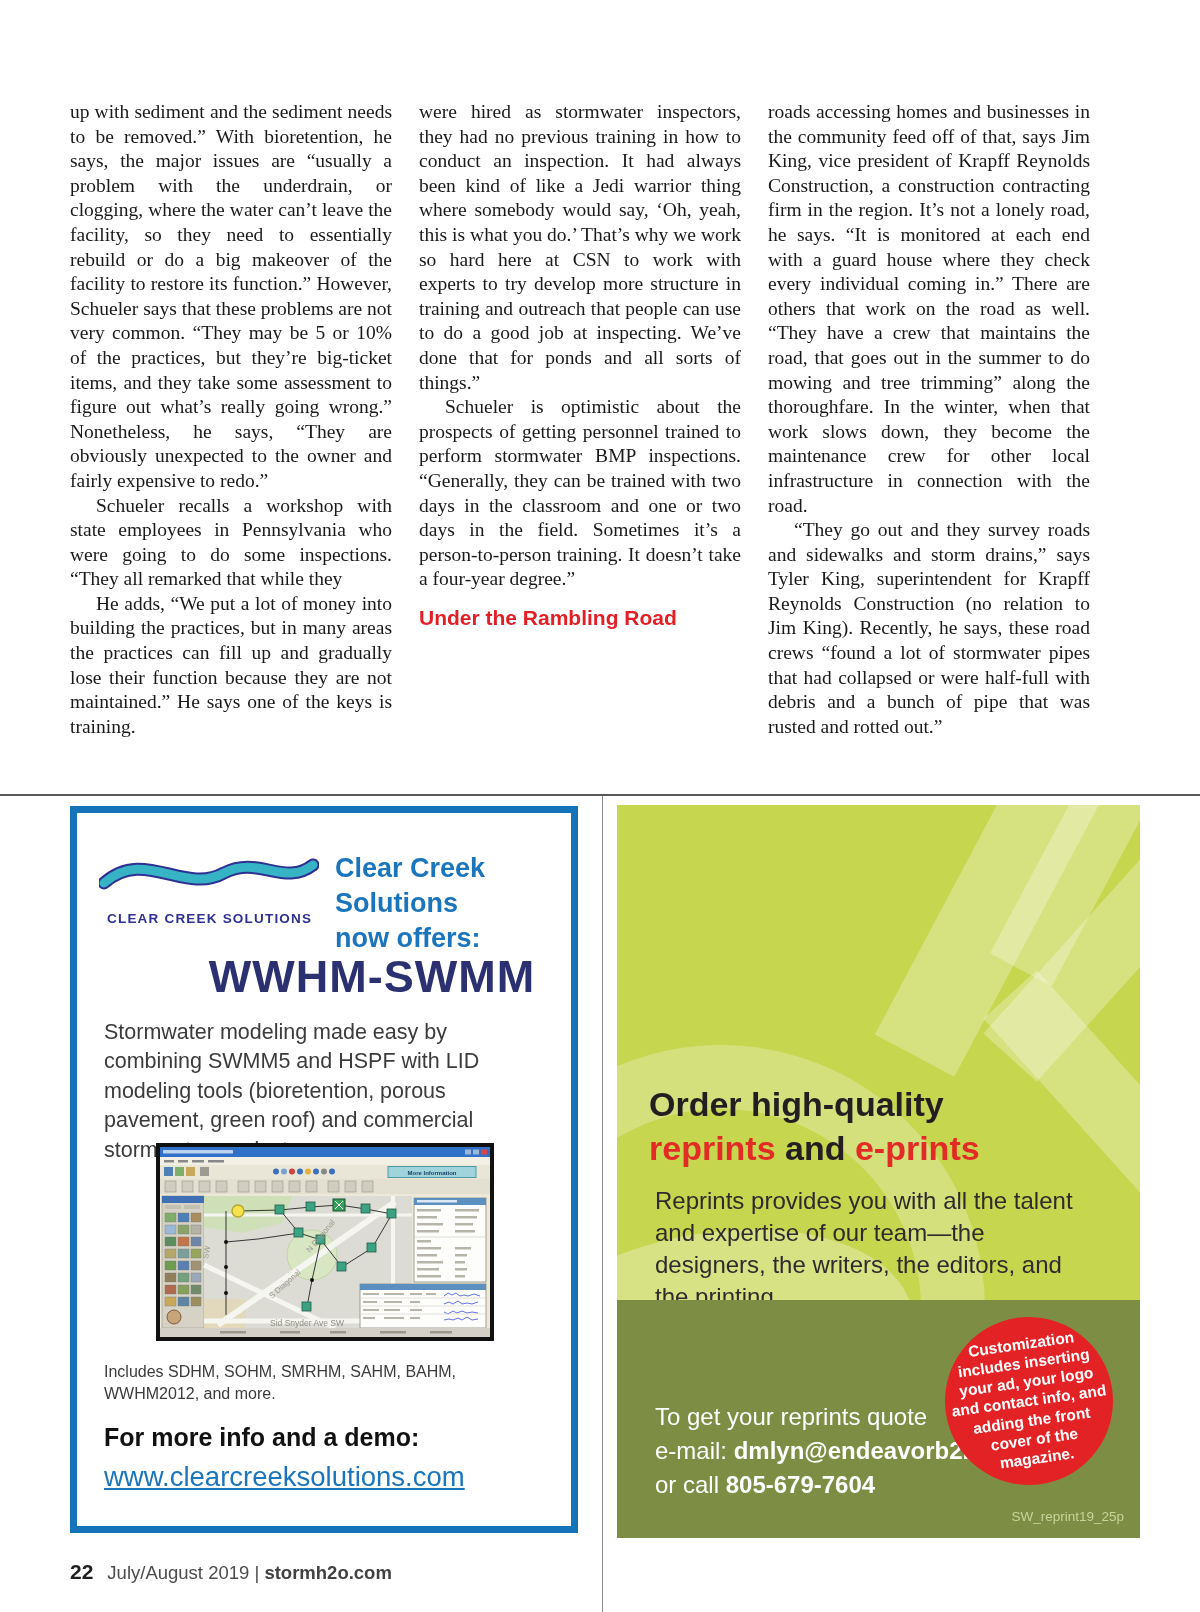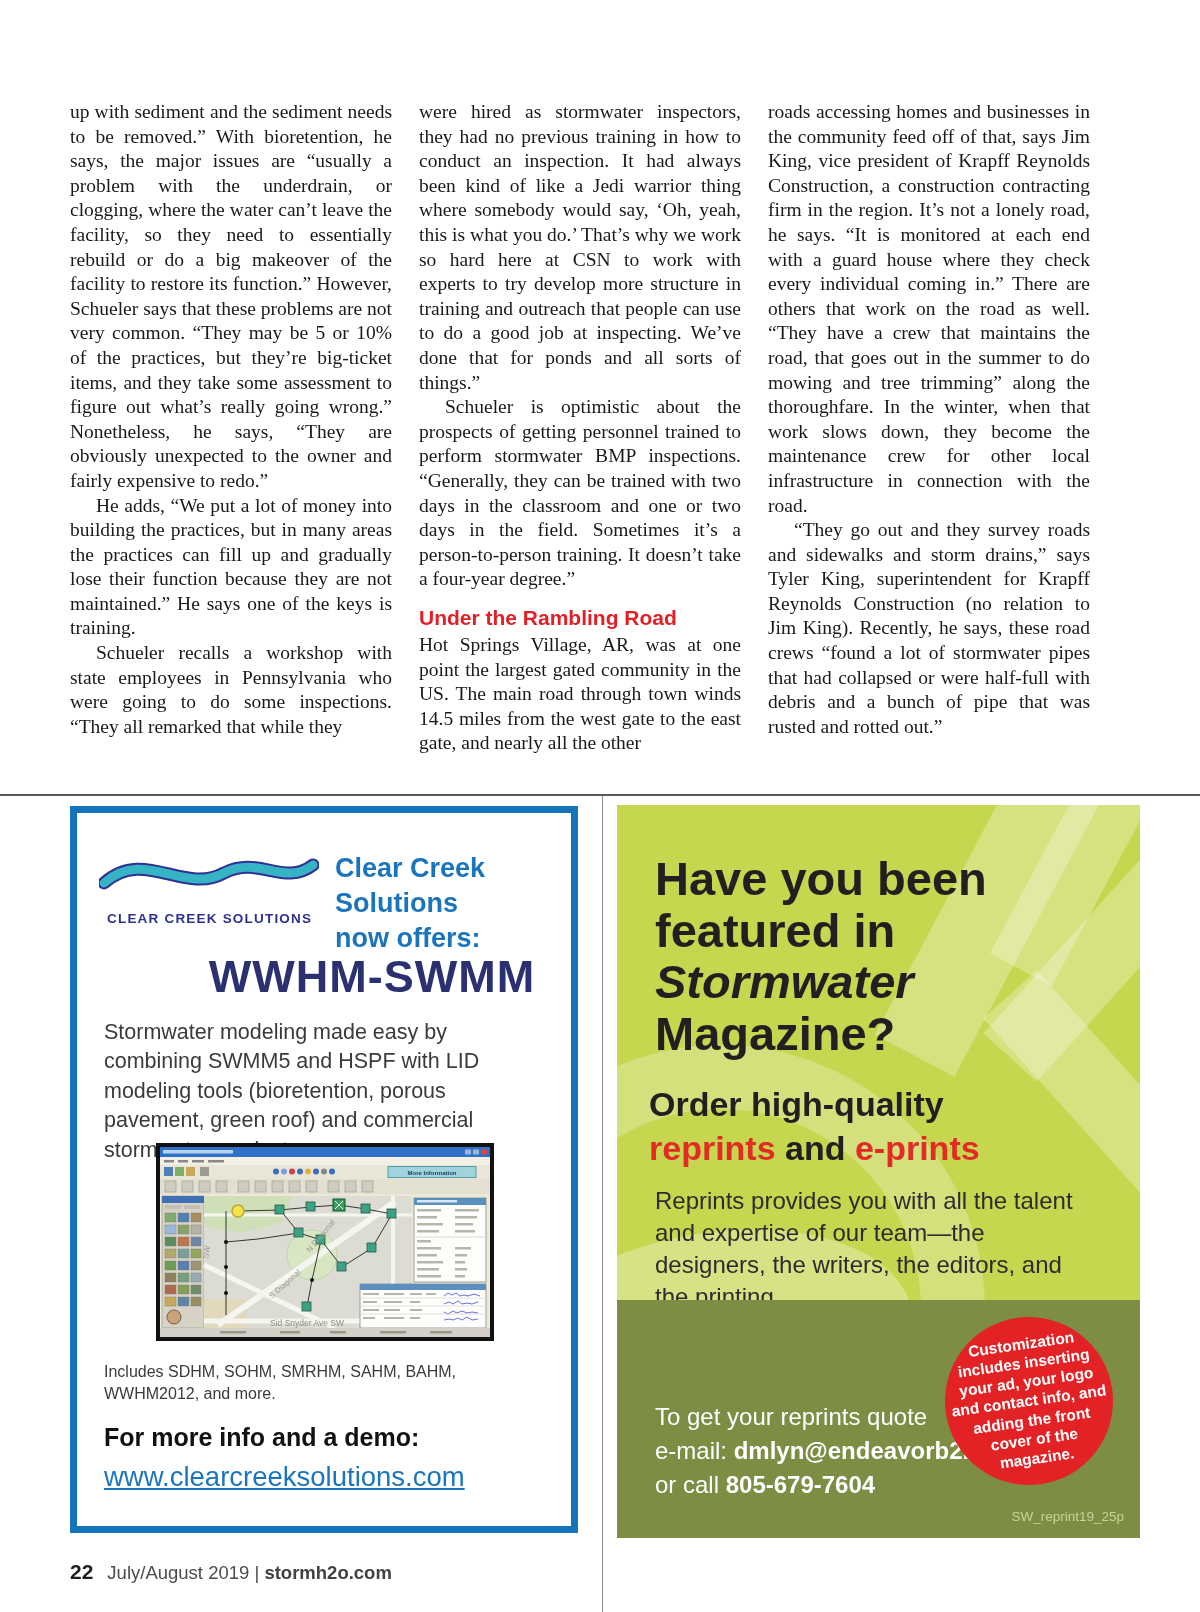--- a/index.html
+++ b/index.html
@@ -71,28 +71,27 @@
   .svgtxt{font-family:"Liberation Sans",sans-serif;}
 </style>
 </head>
 <body>
 
 <div id="page">
 
   <div id="article">
     <div class="col">
       <p>up with sediment and the sediment needs to be removed.” With bioretention, he says, the major issues are “usually a problem with the underdrain, or clogging, where the water can’t leave the facility, so they need to essentially rebuild or do a big makeover of the facility to restore its function.” However, Schueler says that these problems are not very common. “They may be 5 or 10% of the practices, but they’re big-ticket items, and they take some assessment to figure out what’s really going wrong.” Nonetheless, he says, “They are obviously unexpected to the owner and fairly expensive to redo.”</p>
+      <p class="ind">Schueler recalls a workshop with state employees in Pennsylvania who were going to do some inspections. “They all remarked that while they</p>
       <p class="ind">He adds, “We put a lot of money into building the practices, but in many areas the practices can fill up and gradually lose their function because they are not maintained.” He says one of the keys is training.</p>
-      <p class="ind">Schueler recalls a workshop with state employees in Pennsylvania who were going to do some inspections. “They all remarked that while they</p>
     </div>
     <div class="col">
       <p>were hired as stormwater inspectors, they had no previous training in how to conduct an inspection. It had always been kind of like a Jedi warrior thing where somebody would say, ‘Oh, yeah, this is what you do.’ That’s why we work so hard here at CSN to work with experts to try develop more structure in training and outreach that people can use to do a good job at inspecting. We’ve done that for ponds and all sorts of things.”</p>
       <p class="ind">Schueler is optimistic about the prospects of getting personnel trained to perform stormwater BMP inspections. “Generally, they can be trained with two days in the classroom and one or two days in the field. Sometimes it’s a person-to-person training. It doesn’t take a four-year degree.”</p>
       <h3 class="subhead">Under the Rambling Road</h3>
-      <p>Hot Springs Village, AR, was at one point the largest gated community in the US. The main road through town winds 14.5 miles from the west gate to the east gate, and nearly all the other</p>
     </div>
     <div class="col">
       <p>roads accessing homes and businesses in the community feed off of that, says Jim King, vice president of Krapff Reynolds Construction, a construction contracting firm in the region. It’s not a lonely road, he says. “It is monitored at each end with a guard house where they check every individual coming in.” There are others that work on the road as well. “They have a crew that maintains the road, that goes out in the summer to do mowing and tree trimming” along the thoroughfare. In the winter, when that work slows down, they become the maintenance crew for other local infrastructure in connection with the road.</p>
       <p class="ind">“They go out and they survey roads and sidewalks and storm drains,” says Tyler King, superintendent for Krapff Reynolds Construction (no relation to Jim King). Recently, he says, these road crews “found a lot of stormwater pipes that had collapsed or were half-full with debris and a bunch of pipe that was rusted and rotted out.”</p>
     </div>
   </div>
 
   <div id="hrule"></div>
   <div id="vdivider"></div>
 
@@ -321,26 +320,20 @@
   </div>
 
   <div id="rp-ad">
     <div class="wm" id="wm-bar1"></div>
     <div class="wm" id="wm-bar2"></div>
     <div class="wm" id="wm-chev1"></div>
     <div class="wm" id="wm-chev2"></div>
     <div id="wm-ring"></div>
     <div id="wm-ellipse"></div>
 
-    <div id="rp-headline">
-      <span>Have you been</span><br>
-      <span>featured in</span><br>
-      <em>Stormwater</em><br>
-      <span>Magazine?</span>
-    </div>
 
     <div id="rp-order">
       <span>Order high-quality</span><br>
       <span class="red">reprints</span><span> and </span><span class="red">e-prints</span>
     </div>
 
     <div id="rp-body1">Reprints provides you with all the talent and expertise of our team—the designers, the writers, the editors, and the printing.</div>
 
     <div id="rp-body2">
       <span class="flt"></span>

